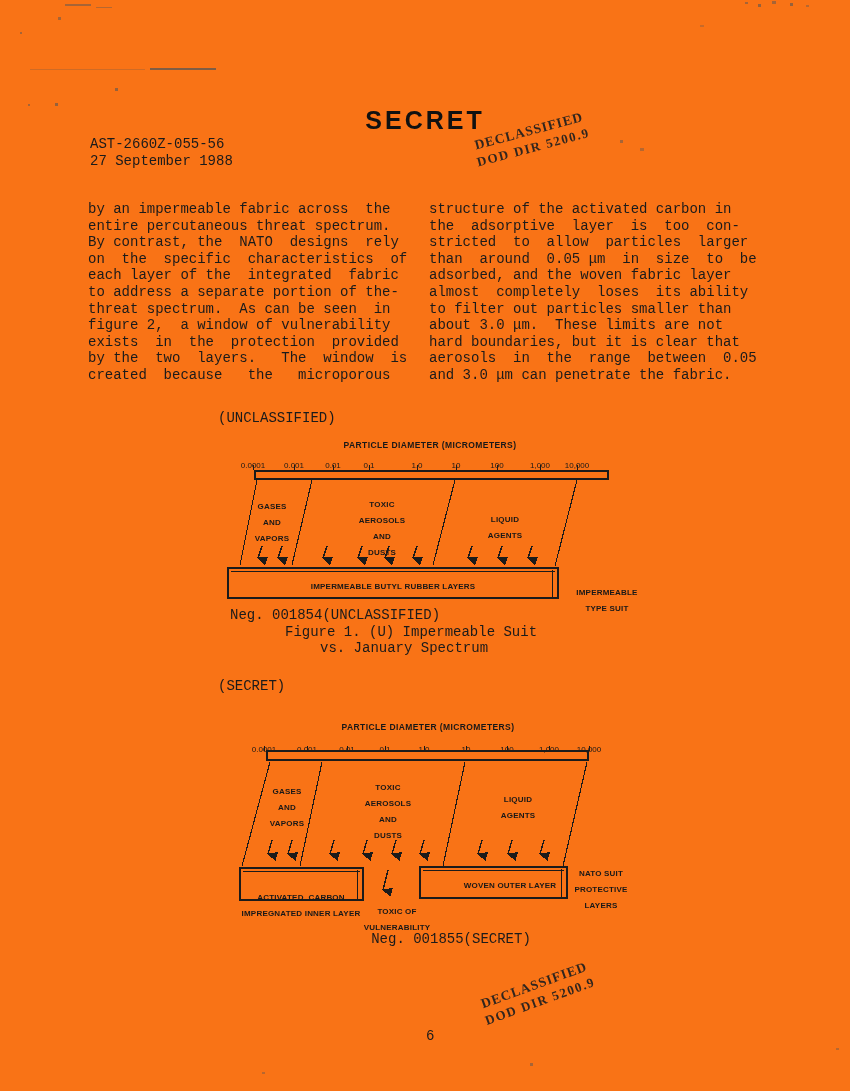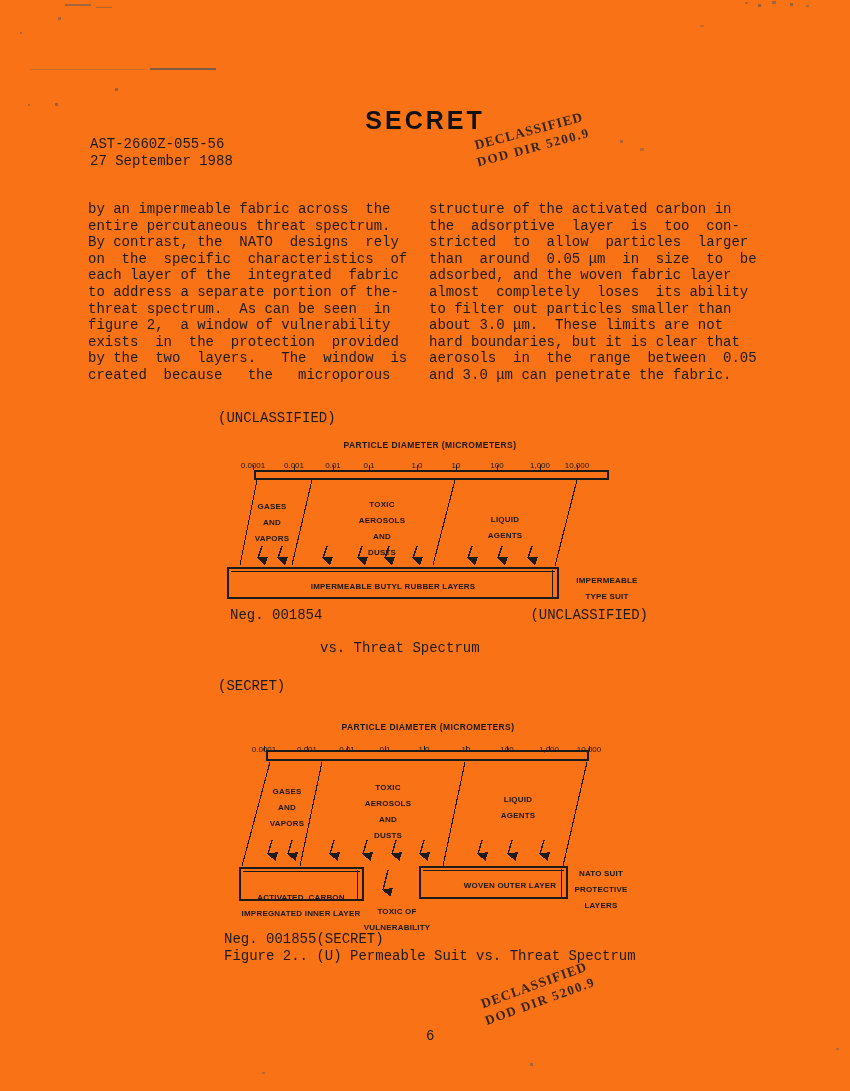--- a/index.html
+++ b/index.html
@@ -163,29 +163,30 @@
     <div class="abs dlabel" style="left:47px;top:61px;transform:translateX(-50%)">GASES
 AND
 VAPORS</div>
     <div class="abs dlabel" style="left:157px;top:59px;transform:translateX(-50%)">TOXIC
 AEROSOLS
 AND
 DUSTS</div>
     <div class="abs dlabel" style="left:280px;top:74px;transform:translateX(-50%)">LIQUID
 AGENTS</div>
     <div class="abs dlabel" style="left:168px;top:141px;transform:translateX(-50%)">IMPERMEABLE BUTYL RUBBER LAYERS</div>
-    <div class="abs dlabel" style="left:382px;top:135px;transform:translateX(-50%)">IMPERMEABLE
+    <div class="abs dlabel" style="left:382px;top:147px;transform:translateX(-50%)">IMPERMEABLE
 TYPE SUIT</div>
   </div>
 
-  <div class="abs mono" style="left:230px;top:607px;width:418px;display:flex;justify-content:space-between">
+  <div class="abs mono" style="left:230px;top:607px;width:418px;display:flex;justify-content:flex-start">
     <span>Neg. 001854</span>
     <span>(UNCLASSIFIED)</span>
   </div>
-  <div class="abs mono" style="left:320px;top:640px">vs. Threat Spectrum</div>
+  <div class="abs mono" style="left:285px;top:624px">Figure 1.  (U) Impermeable Suit</div>
+  <div class="abs mono" style="left:320px;top:640px">vs. January Spectrum</div>
 
   <div class="abs mono" style="left:218px;top:678px">(SECRET)</div>
 
   <div class="abs" style="left:235px;top:718px;width:410px;height:212px">
     <div class="abs axtitle" style="left:193px;top:4px">PARTICLE DIAMETER (MICROMETERS)</div>
     <div class="abs" style="left:0;top:18px;width:410px;height:10px">
       <span class="tick" style="left:29px">0.0001</span>
       <span class="tick" style="left:72px">0.001</span>
       <span class="tick" style="left:112px">0.01</span>
       <span class="tick" style="left:150px">0.1</span>
@@ -258,25 +259,24 @@
     <div class="abs dlabel" style="left:66px;top:172px;transform:translateX(-50%)">ACTIVATED  CARBON
 IMPREGNATED INNER LAYER</div>
     <div class="abs dlabel" style="left:275px;top:160px;transform:translateX(-50%)">WOVEN OUTER LAYER</div>
     <div class="abs dlabel" style="left:366px;top:148px;transform:translateX(-50%)">NATO SUIT
 PROTECTIVE
 LAYERS</div>
     <div class="abs dlabel" style="left:162px;top:186px;transform:translateX(-50%)">TOXIC OF
 VULNERABILITY</div>
   </div>
 
-  <div class="abs mono" style="left:224px;top:931px;width:424px;display:flex;justify-content:flex-start">
+  <div class="abs mono" style="left:239px;top:931px;width:424px;display:flex;justify-content:center">
     <span>Neg. 001855</span>
     <span>(SECRET)</span>
   </div>
-  <div class="abs mono" style="left:224px;top:948px">Figure 2..  (U) Permeable Suit vs. Threat Spectrum</div>
 
   <div class="abs stamp" style="left:462px;top:976px;width:150px;transform:rotate(-20deg)">
     <div>DECLASSIFIED</div>
     <div class="l2">DOD DIR 5200.9</div>
   </div>
   <div class="abs mono" style="left:426px;top:1028px">6</div>
 
 </div>
 
 </body></html>

